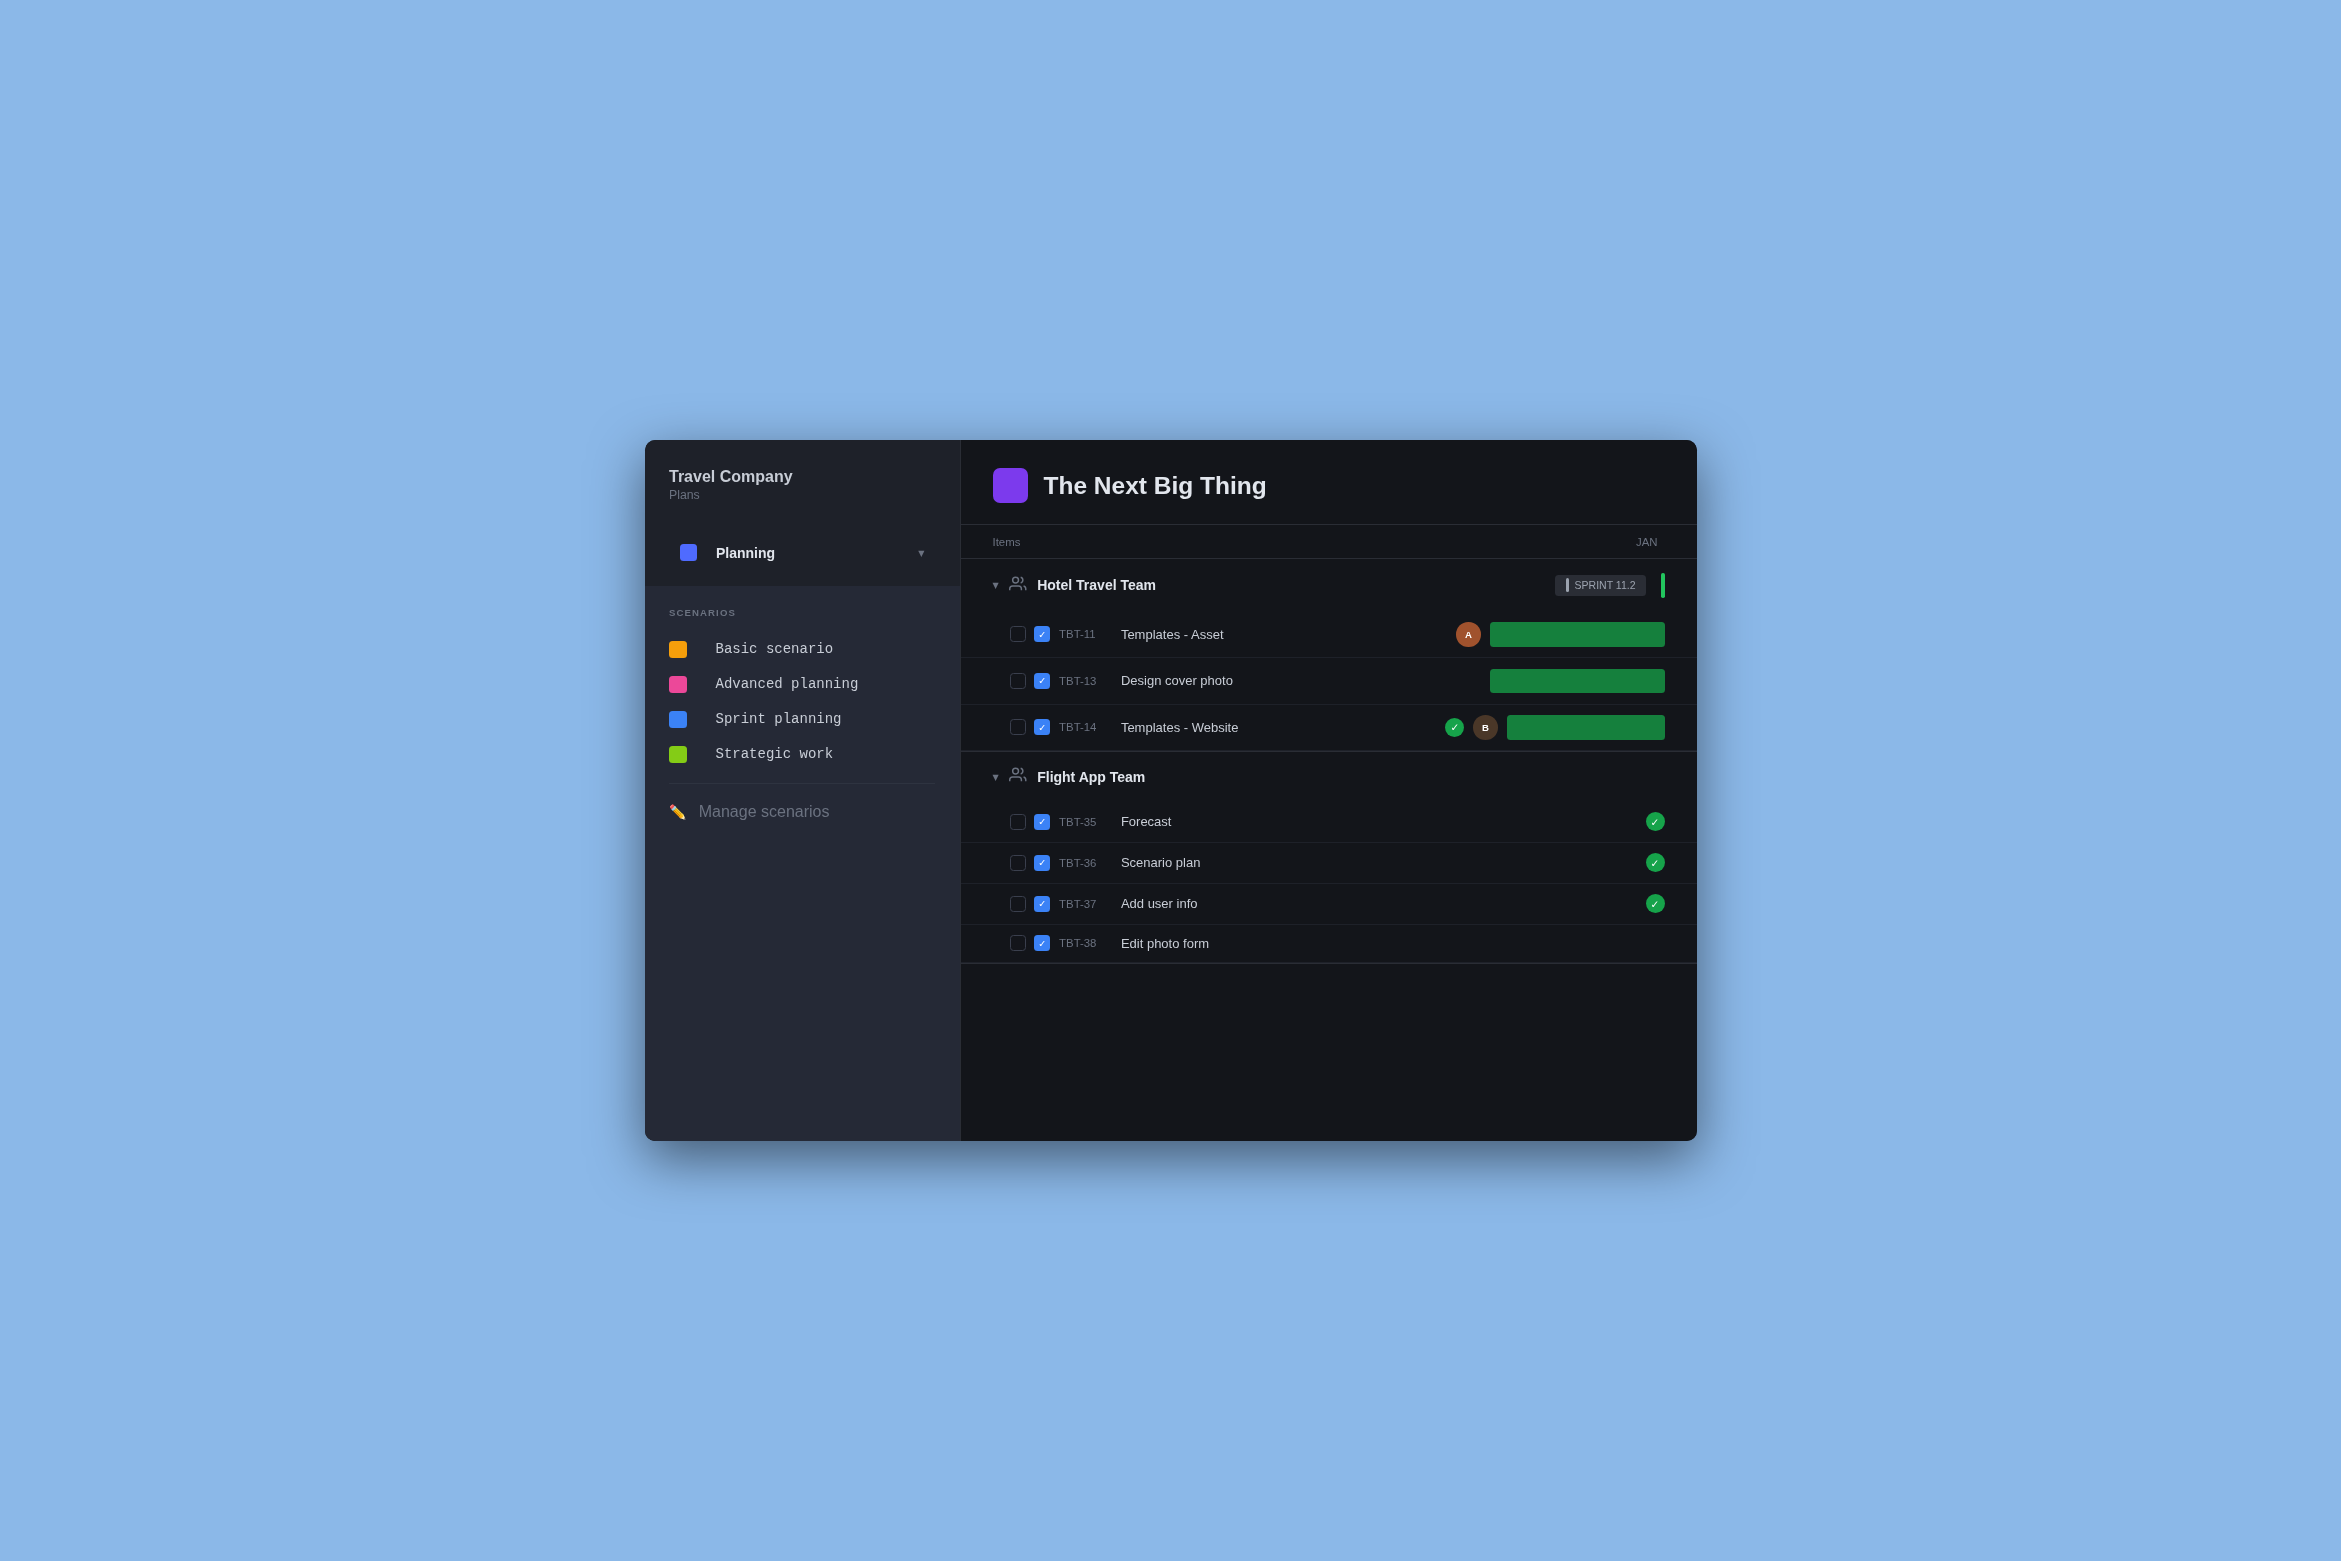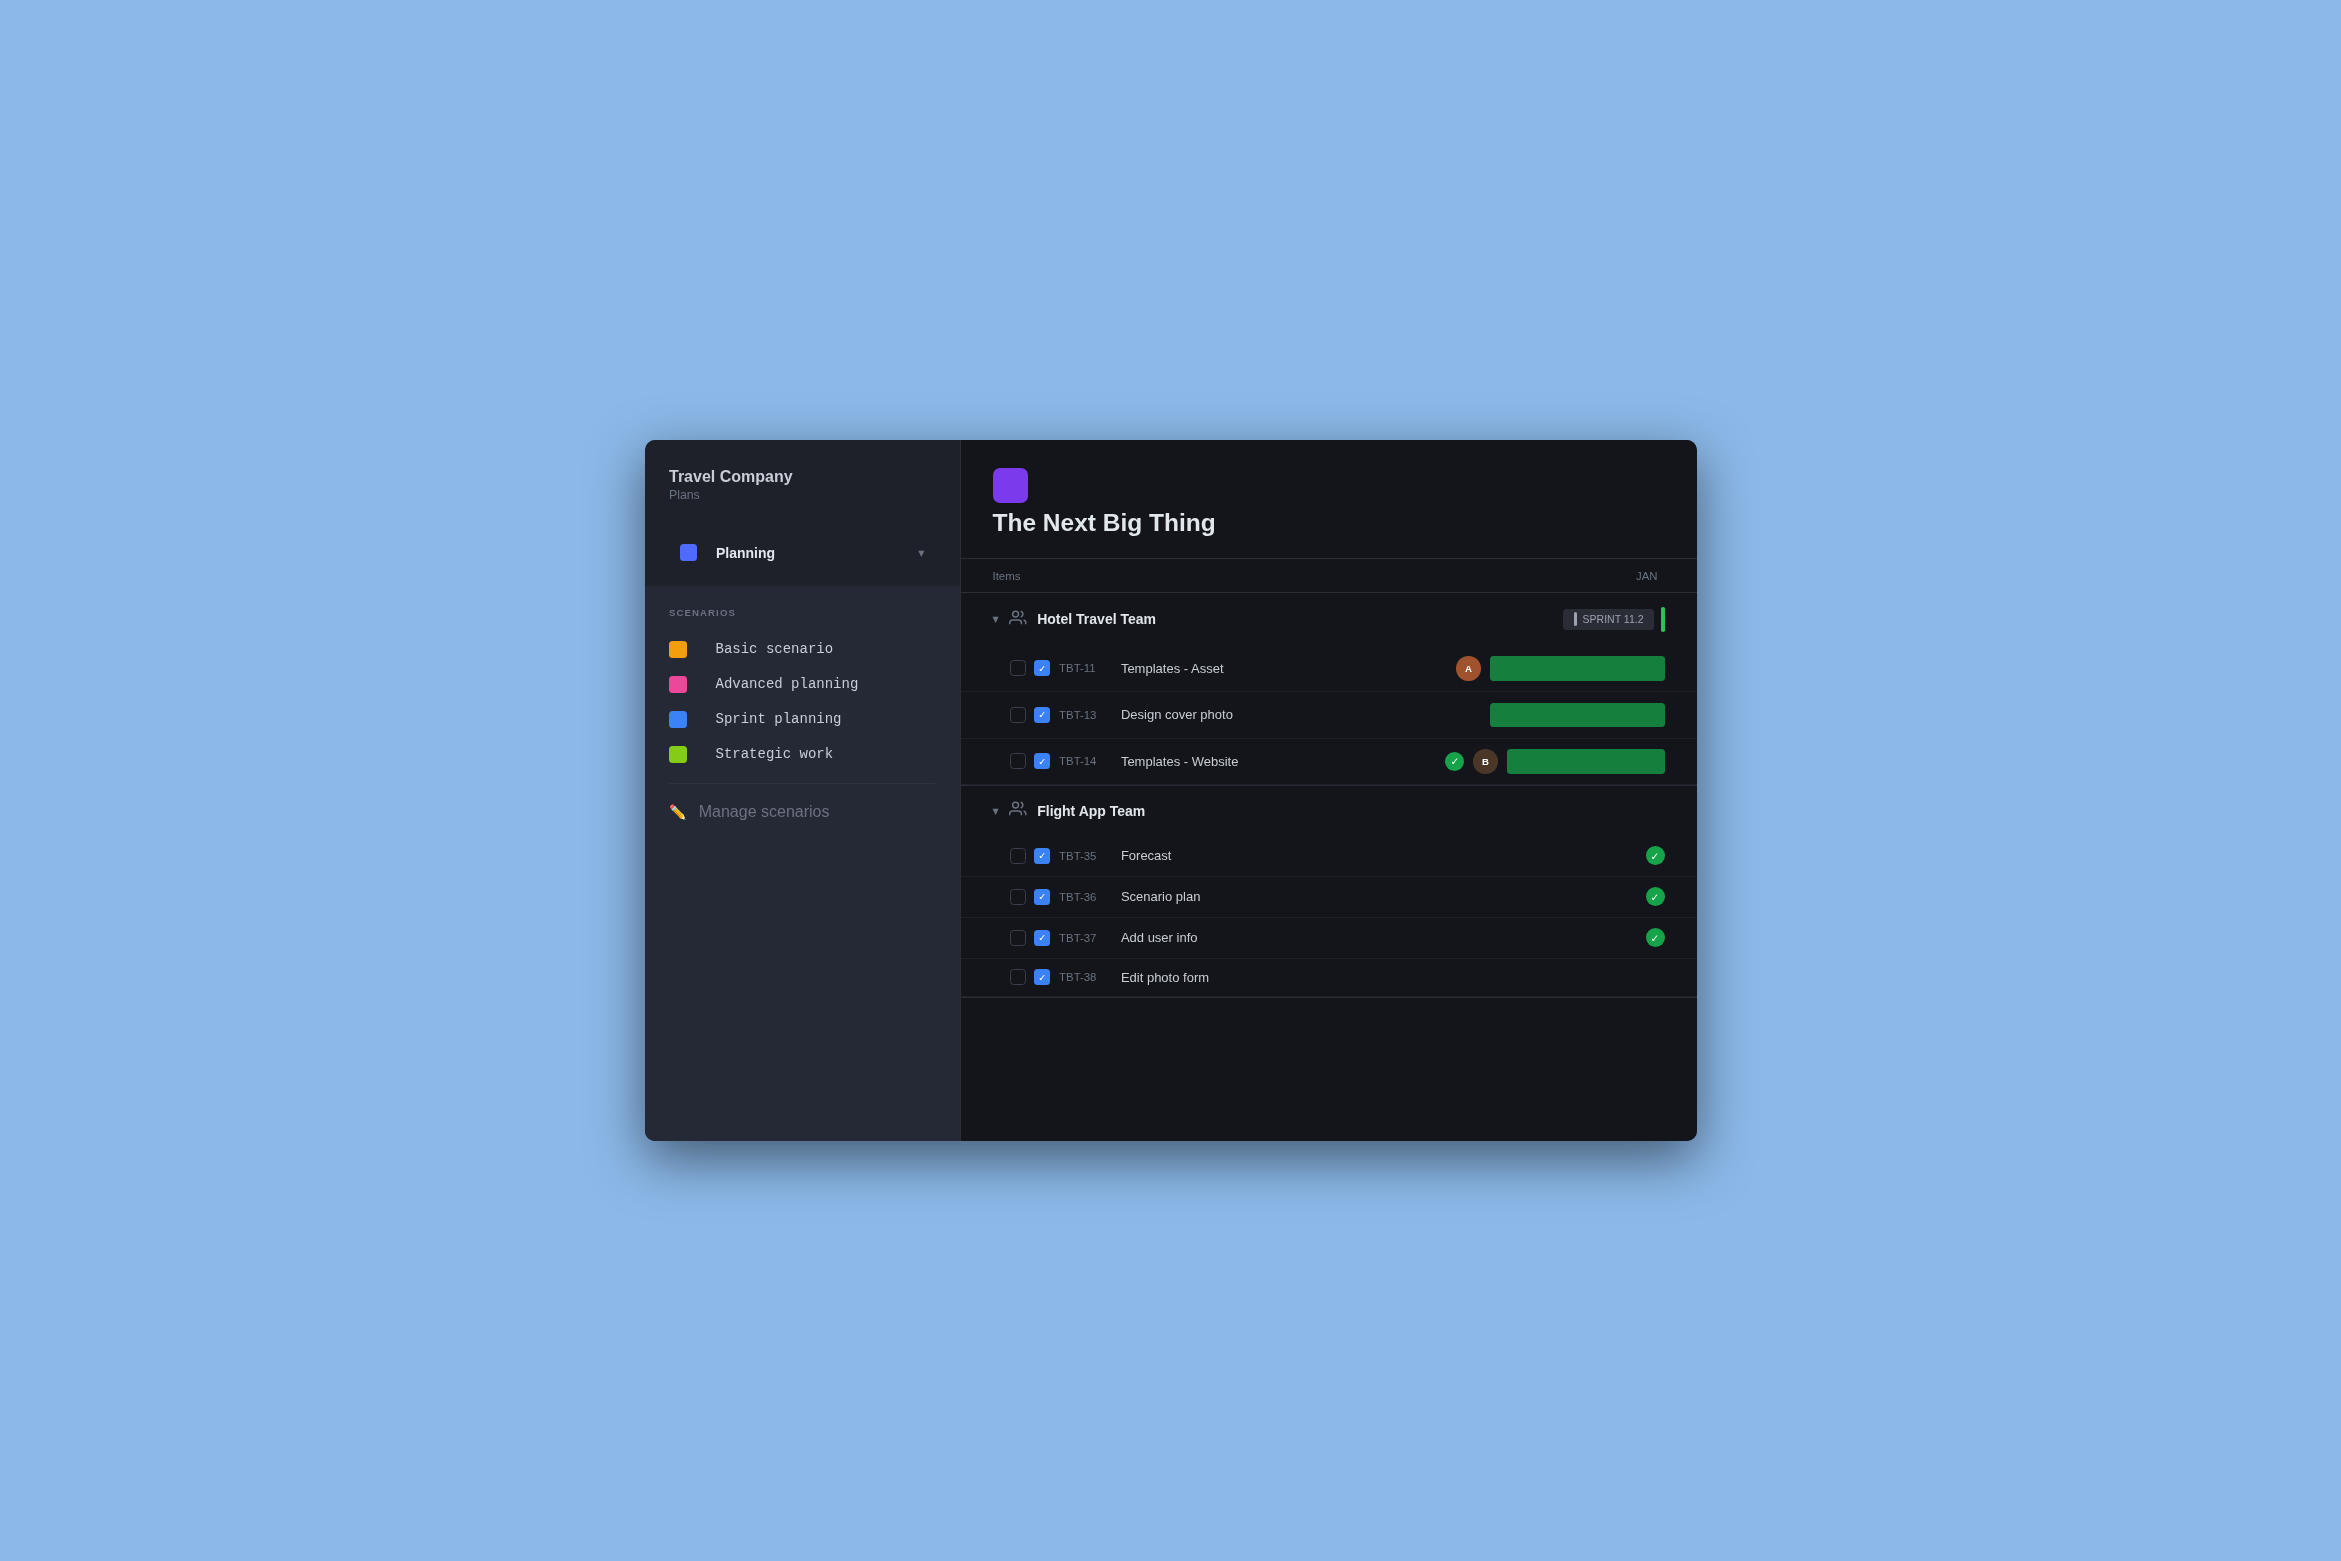--- a/index.html
+++ b/index.html
@@ -126,24 +126,23 @@
     .main-content {
       flex: 1;
       background: #13151a;
       display: flex;
       flex-direction: column;
       overflow: hidden;
     }
     .main-header {
       padding: 28px 32px 21px 32px;
       display: flex;
-      align-items: flex-start;
-      gap: 6px;
+      align-items: center;
+      gap: 16px;
       border-bottom: 0.9px solid #2a2d35;
-      flex-direction: column;
     }
     .project-icon {
       width: 35px;
       height: 35px;
       background: #7c3aed;
       border-radius: 7px;
       flex-shrink: 0;
     }
     .project-title {
       color: #e2e6ed;
@@ -376,21 +375,21 @@
           <span class="collapse-btn">▾</span>
           <span class="team-icon">
             <svg width="17.5" height="17.5" viewBox="0 0 24 24" fill="none" stroke="#6b7280" stroke-width="2">
               <path d="M17 21v-2a4 4 0 0 0-4-4H5a4 4 0 0 0-4 4v2"></path>
               <circle cx="9" cy="7" r="4"></circle>
               <path d="M23 21v-2a4 4 0 0 0-3-3.87"></path>
               <path d="M16 3.13a4 4 0 0 1 0 7.75"></path>
             </svg>
           </span>
           <span class="team-name">Hotel Travel Team</span>
-          <div style="display:flex;align-items:center;gap:7px;">
+          <div style="display:flex;align-items:center;gap:15px;">
             <div style="display:flex;align-items:center;gap:5.3px;background:#2a2d35;border-radius:3.5px;padding:3.5px 10.5px;">
               <div style="width:3.5px;height:14px;background:#9ca3af;border-radius:1.8px;"></div>
               <span style="color:#9ca3af;font-size:10.5px;">SPRINT 11.2</span>
             </div>
             <div style="width:3.5px;height:24.5px;background:#22c55e;border-radius:1.8px;"></div>
           </div>
         </div>
 
         <div class="task-row">
           <div class="checkbox-outer"></div>

